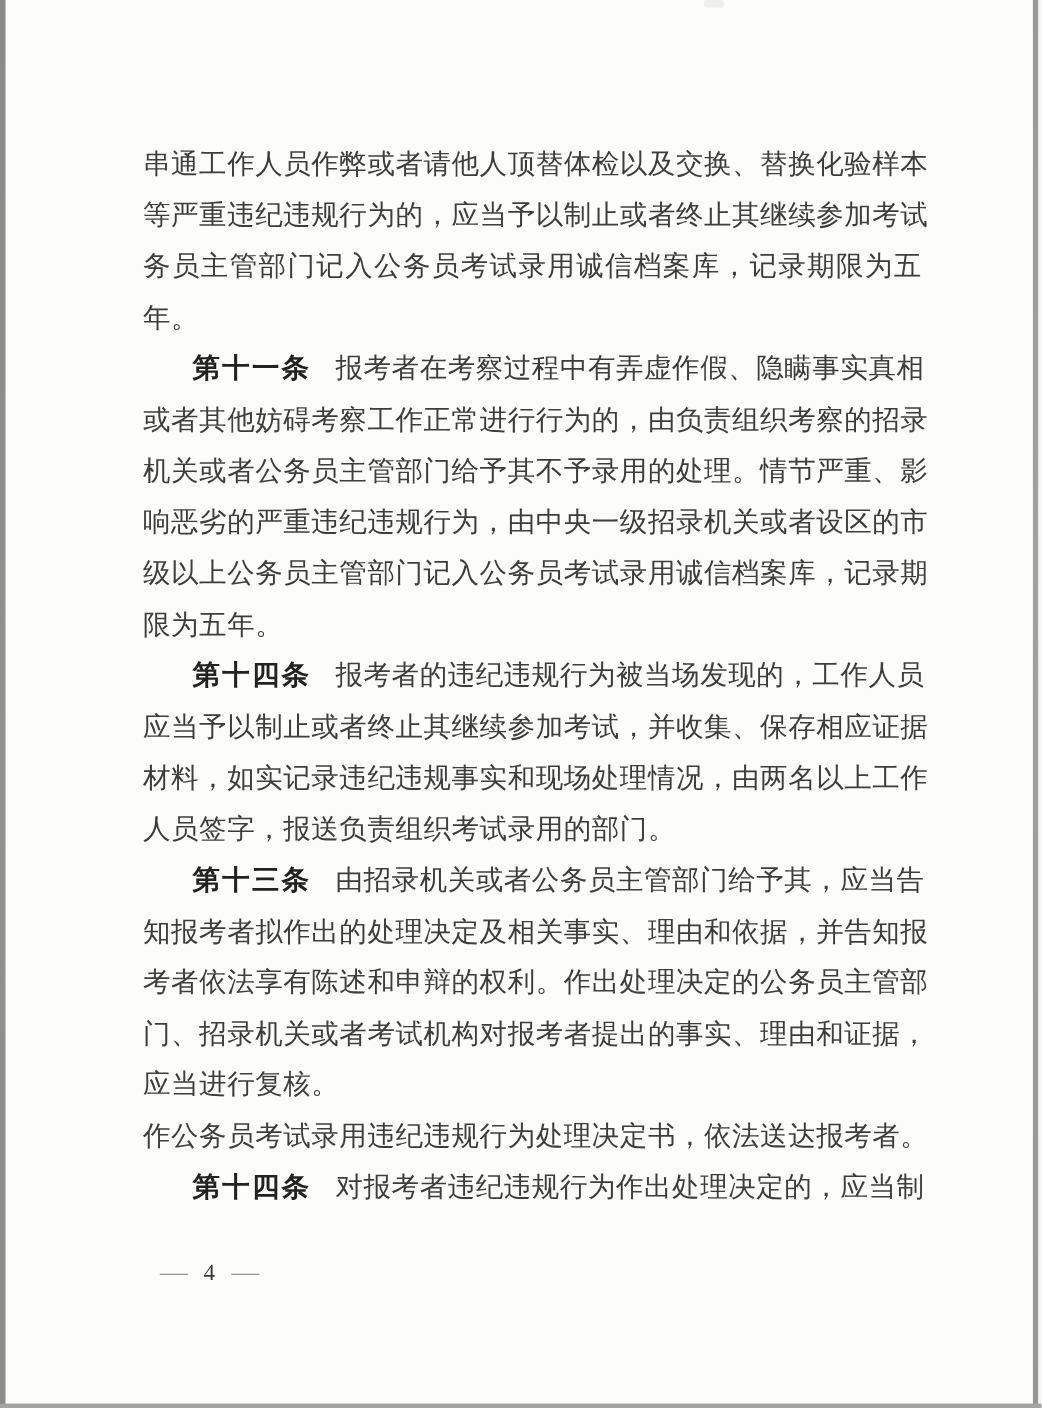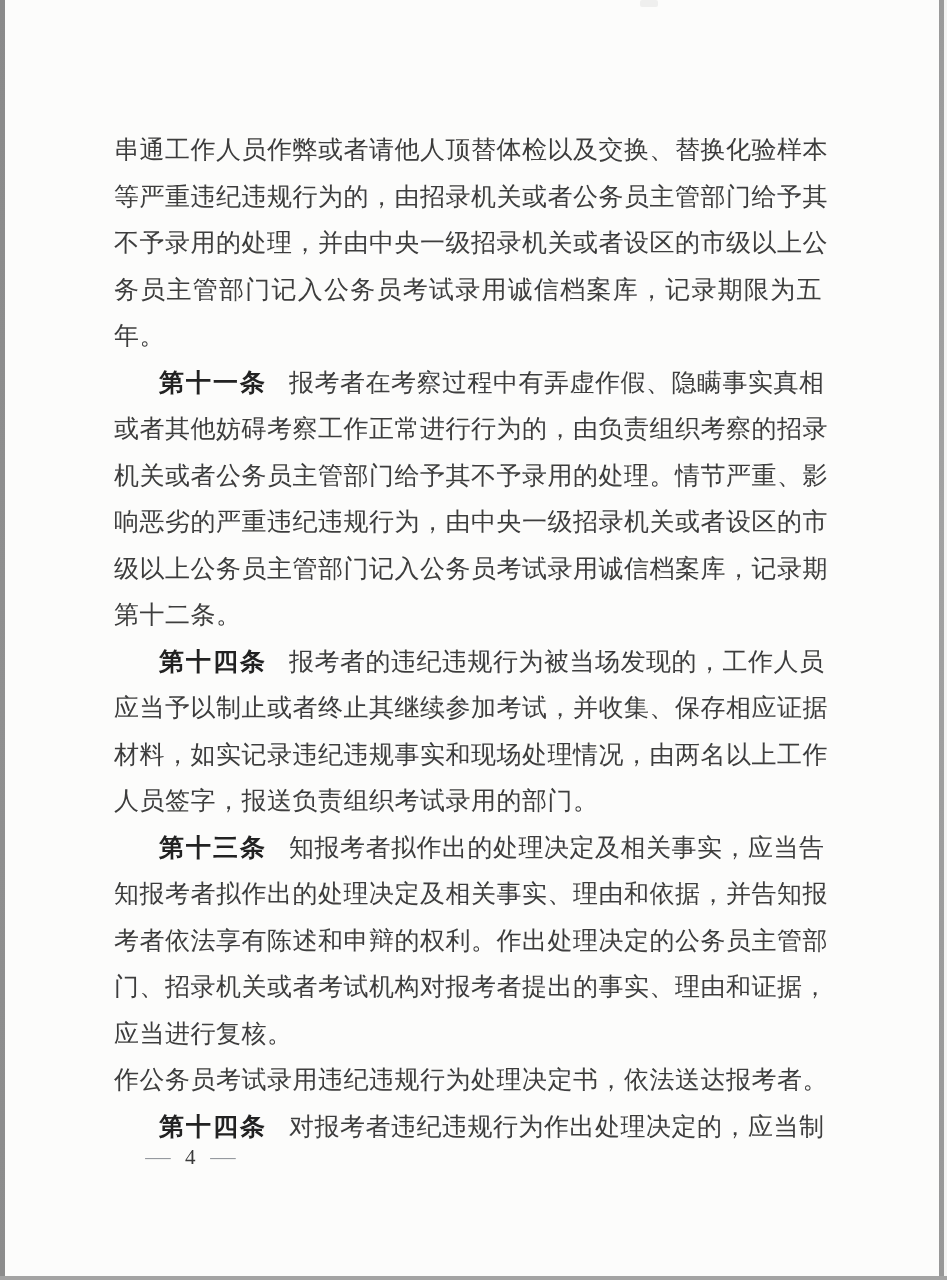--- a/index.html
+++ b/index.html
@@ -35,21 +35,21 @@
     position:absolute;left:0;top:1276px;width:947px;height:4px;
     background:#a3a3a3;
   }
   .smudge-top{
     position:absolute;left:640px;top:0;width:18px;height:7px;
     background:#efefee;border-radius:2px;
   }
   
   .text-block{
     position:absolute;
-    left:114px;
+    left:130px;
     top:127px;
     width:708px;
   }
   .line{
     height:46.5px;
     line-height:46.5px;
     font-size:25px;
     color:var(--ink);
     letter-spacing:0.5px;
     text-align:justify;
@@ -101,35 +101,34 @@
 <body>
 
 <div class="edge-left"></div>
 <div class="edge-right"></div>
 <div class="edge-right-gap"></div>
 <div class="edge-bottom"></div>
 <div class="smudge-top"></div>
 
 <div class="text-block">
     <div class="line">串通工作人员作弊或者请他人顶替体检以及交换、替换化验样本</div>
-    <div class="line">等严重违纪违规行为的，由招录机关或者公务员主管部门给予其</div>
-    <div class="line">不予录用的处理，并由中央一级招录机关或者设区的市级以上公</div>
+    <div class="line">等严重违纪违规行为的，应当予以制止或者终止其继续参加考试</div>
     <div class="line">务员主管部门记入公务员考试录用诚信档案库，记录期限为五</div>
     <div class="line para-end">年。</div>
     <div class="line first-of-article"><span class="article-heading">第十一条</span><span class="heading-gap"></span><span>报考者在考察过程中有弄虚作假、隐瞒事实真相</span></div>
     <div class="line">或者其他妨碍考察工作正常进行行为的，由负责组织考察的招录</div>
     <div class="line">机关或者公务员主管部门给予其不予录用的处理。情节严重、影</div>
     <div class="line">响恶劣的严重违纪违规行为，由中央一级招录机关或者设区的市</div>
     <div class="line">级以上公务员主管部门记入公务员考试录用诚信档案库，记录期</div>
-    <div class="line para-end">第十二条。</div>
+    <div class="line para-end">限为五年。</div>
     <div class="line first-of-article"><span class="article-heading">第十四条</span><span class="heading-gap"></span><span>报考者的违纪违规行为被当场发现的，工作人员</span></div>
     <div class="line">应当予以制止或者终止其继续参加考试，并收集、保存相应证据</div>
     <div class="line">材料，如实记录违纪违规事实和现场处理情况，由两名以上工作</div>
     <div class="line para-end">人员签字，报送负责组织考试录用的部门。</div>
-    <div class="line first-of-article"><span class="article-heading">第十三条</span><span class="heading-gap"></span><span>知报考者拟作出的处理决定及相关事实，应当告</span></div>
+    <div class="line first-of-article"><span class="article-heading">第十三条</span><span class="heading-gap"></span><span>由招录机关或者公务员主管部门给予其，应当告</span></div>
     <div class="line">知报考者拟作出的处理决定及相关事实、理由和依据，并告知报</div>
     <div class="line">考者依法享有陈述和申辩的权利。作出处理决定的公务员主管部</div>
     <div class="line">门、招录机关或者考试机构对报考者提出的事实、理由和证据，</div>
     <div class="line para-end">应当进行复核。</div>
     <div class="line para-end">作公务员考试录用违纪违规行为处理决定书，依法送达报考者。</div>
     <div class="line first-of-article"><span class="article-heading">第十四条</span><span class="heading-gap"></span><span>对报考者违纪违规行为作出处理决定的，应当制</span></div>
   </div>
 
 <div class="page-footer">
   <span class="footer-dash">—</span>

